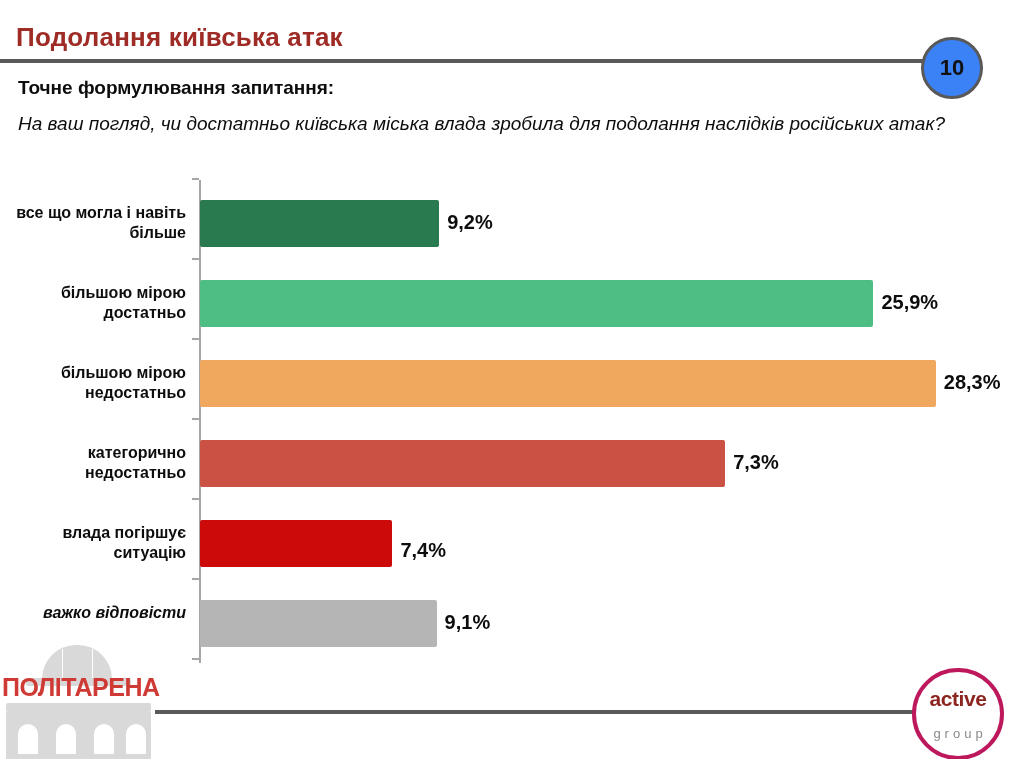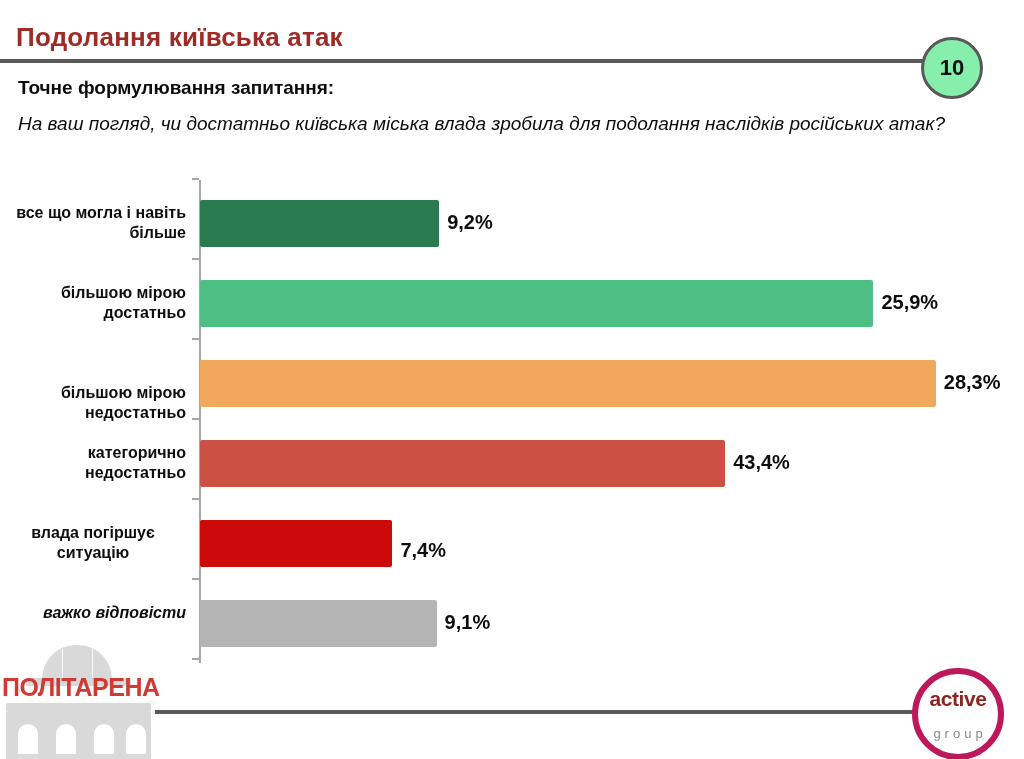--- a/index.html
+++ b/index.html
@@ -35,21 +35,21 @@
     background: #595959;
   }
   .page-badge {
     position: absolute;
     left: 921px;
     top: 37px;
     width: 62px;
     height: 62px;
     border: 3px solid #595959;
     border-radius: 50%;
-    background: #86efac;
+    background: #3b82f6;
     display: flex;
     align-items: center;
     justify-content: center;
     font-size: 22px;
     font-weight: bold;
     color: #111111;
     box-sizing: border-box;
   }
 
   
@@ -127,21 +127,21 @@
     width: 763px;
     height: 4px;
     background: #595959;
   }
   .ag-badge {
     position: absolute;
     left: 912px;
     top: 668px;
     width: 92px;
     height: 92px;
-    border: 6px solid #be185d;
+    border: 4px solid #be185d;
     border-radius: 50%;
     background: #ffffff;
     box-sizing: border-box;
     display: flex;
     flex-direction: column;
     align-items: center;
     justify-content: center;
   }
   .ag-active {
     font-size: 21px;
@@ -260,27 +260,27 @@
       <div class="tick" style="top: 398px;"></div>
       <div class="tick" style="top: 478px;"></div>
     </div>
   <div id="bars">
       <div class="cat-label" style="top: 22.5px;">все що могла і навіть більше</div>
       <div class="bar" style="top: 20px; height: 47px; width: 239.2px; background: rgb(42, 122, 80);"></div>
       <div class="bar-value" style="left: 447.2px; top: 30.5px;">9,2%</div>
       <div class="cat-label" style="top: 102.5px;">більшою мірою достатньо</div>
       <div class="bar" style="top: 100px; height: 47px; width: 673.4px; background: rgb(78, 190, 133);"></div>
       <div class="bar-value" style="left: 881.4px; top: 110.5px;">25,9%</div>
-      <div class="cat-label" style="top: 182.5px; margin-top: 20px;">більшою мірою недостатньо</div>
+      <div class="cat-label" style="top: 182.5px;">більшою мірою недостатньо</div>
       <div class="bar" style="top: 180px; height: 47px; width: 735.8px; background: rgb(240, 167, 94);"></div>
       <div class="bar-value" style="left: 943.8px; top: 190.5px;">28,3%</div>
       <div class="cat-label" style="top: 262.5px;">категорично недостатньо</div>
       <div class="bar" style="top: 260px; height: 47px; width: 525.2px; background: rgb(204, 81, 69);"></div>
-      <div class="bar-value" style="left: 733.2px; top: 270.5px;">43,4%</div>
-      <div class="cat-label" style="top: 342.5px; text-align: center;">влада погіршує ситуацію</div>
+      <div class="bar-value" style="left: 733.2px; top: 270.5px;">7,3%</div>
+      <div class="cat-label" style="top: 342.5px;">влада погіршує ситуацію</div>
       <div class="bar" style="top: 340px; height: 47px; width: 192.4px; background: rgb(204, 10, 10);"></div>
       <div class="bar-value" style="left: 400.4px; top: 343px; margin-top: 16px;">7,4%</div>
       <div class="cat-label" style="top: 422.5px; font-style: italic;">важко відповісти</div>
       <div class="bar" style="top: 420px; height: 47px; width: 236.6px; background: rgb(181, 181, 181);"></div>
       <div class="bar-value" style="left: 444.6px; top: 430.5px;">9,1%</div>
     </div>
 </div>
 
 <div class="footer-rule"></div>
 

